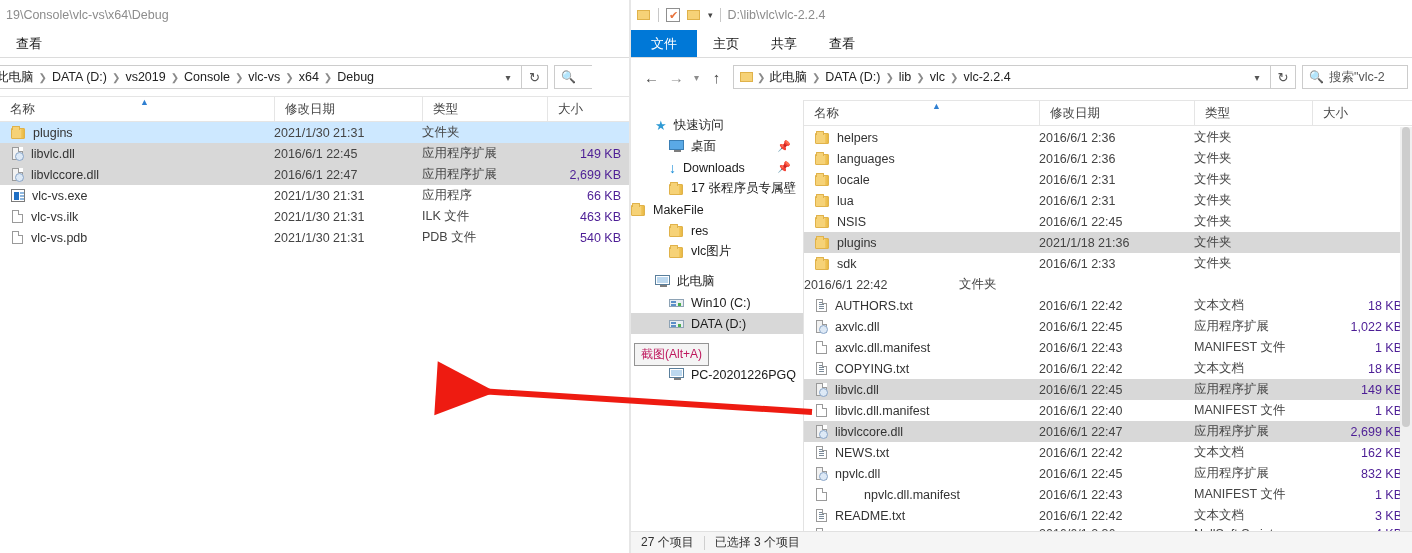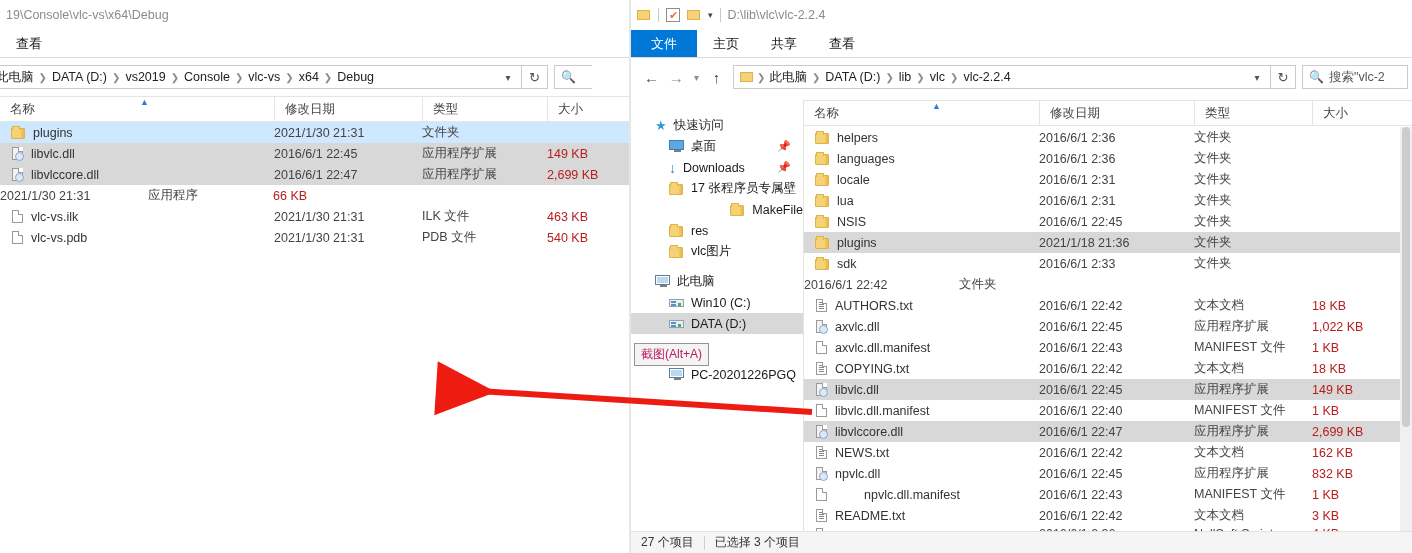--- a/index.html
+++ b/index.html
@@ -62,21 +62,21 @@
 
   
   .rows { position:relative; }
   .row { height:21px; display:flex; align-items:center; font-size:12.5px; color:#333; }
   .row.sel-blue { background:#cde8ff; }
   .row.sel-grey { background:#d8d8d8; }
   .cell { overflow:hidden; white-space:nowrap; }
   .c-name { display:flex; align-items:center; gap:7px; padding-left:11px; }
   .c-date { color:#444; }
   .c-type { color:#444; }
-  .c-size { text-align:left; color:#b91c1c; }
+  .c-size { text-align:right; color:#4c1d95; }
 
   
   .navpane { position:absolute; overflow:hidden; }
   .nav-item { height:21px; display:flex; align-items:center; gap:7px; font-size:12.5px; color:#1b1b1b; }
   .nav-item .pin { margin-left:auto; margin-right:12px; color:#9a9a9a; font-size:11px;}
   .nav-item.grey { background:#d8d8d8; }
   .nav-gap { height:9px; }
 
   
   .ic { flex:0 0 auto; display:inline-block; position:relative; }
@@ -250,20 +250,26 @@
             <span class="ic ic-doc ic-dll">
               <i></i>
             </span>
             <span>libvlccore.dll</span>
           </div>
           <div class="cell c-date" style="width: 148px;">2016/6/1 22:47</div>
           <div class="cell c-type" style="width: 125px;">应用程序扩展</div>
           <div class="cell c-size" style="width: 84px; padding-right: 10px;">2,699 KB</div>
         </div>
         <div class="row">
+          <div class="cell c-name" style="width: 274px;">
+            <span class="ic ic-exe">
+              <i></i>
+            </span>
+            <span>vlc-vs.exe</span>
+          </div>
           <div class="cell c-date" style="width: 148px;">2021/1/30 21:31</div>
           <div class="cell c-type" style="width: 125px;">应用程序</div>
           <div class="cell c-size" style="width: 84px; padding-right: 10px;">66 KB</div>
         </div>
         <div class="row">
           <div class="cell c-name" style="width: 274px;">
             <span class="ic ic-doc">
               <i></i>
             </span>
             <span>vlc-vs.ilk</span>
@@ -370,21 +376,21 @@
           <span class="ic ic-down">↓</span>
           <span>Downloads</span>
           <span class="pin">📌</span>
         </div>
         <div class="nav-item" style="padding-left: 38px;">
           <span class="ic ic-folder">
             <i></i>
           </span>
           <span>17 张程序员专属壁</span>
         </div>
-        <div class="nav-item" style="padding-left: 38px; justify-content: flex-end;">
+        <div class="nav-item" style="">
           <span class="ic ic-folder">
             <i></i>
           </span>
           <span>MakeFile</span>
         </div>
         <div class="nav-item" style="padding-left: 38px;">
           <span class="ic ic-folder">
             <i></i>
           </span>
           <span>res</span>

